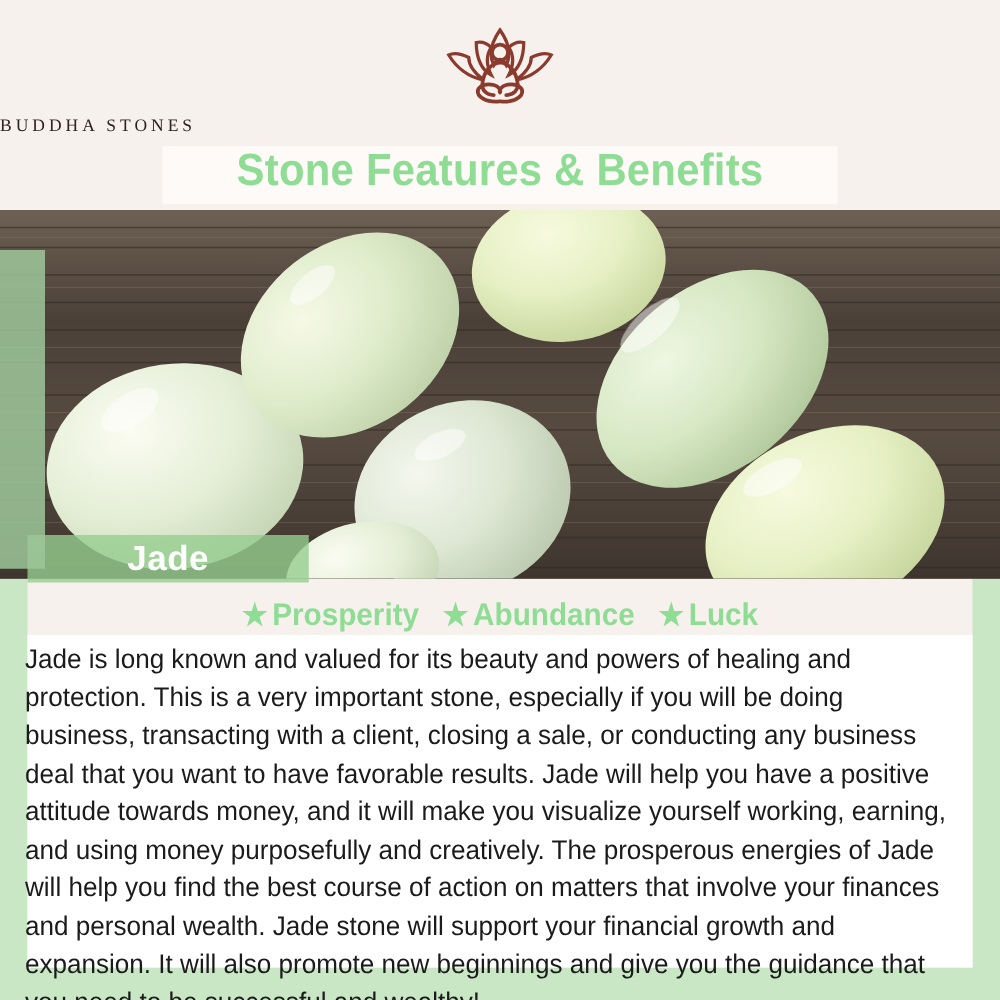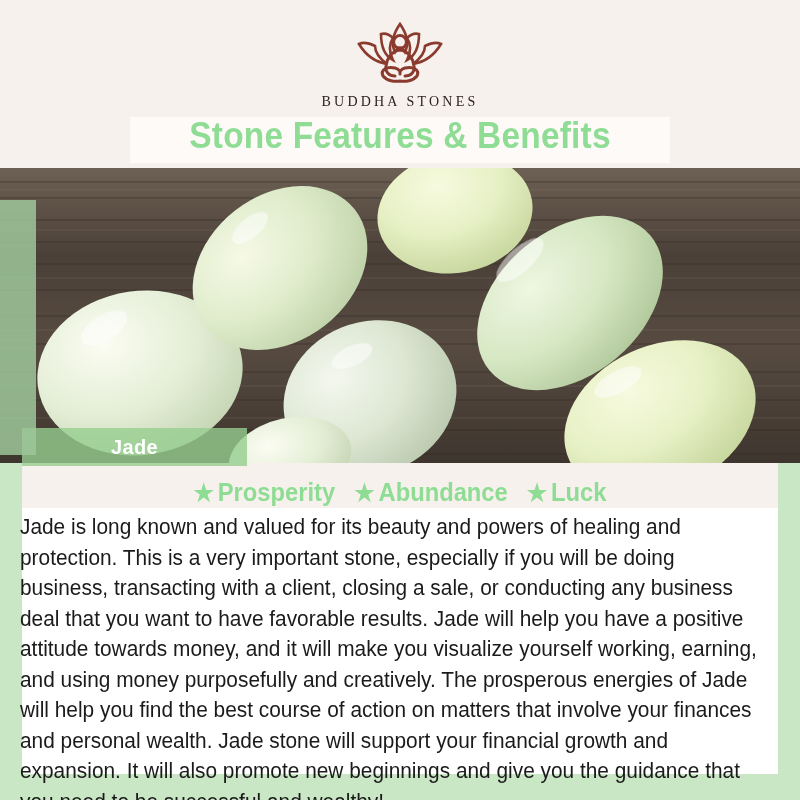--- a/index.html
+++ b/index.html
@@ -34,21 +34,20 @@
   .header {
     position: absolute;
     left: 0; top: 0;
     width: 800px; height: 168px;
     background: #f7f1ed;
   }
   .logo-wrap {
     position: absolute;
     left: 0; top: 18px;
     width: 800px;
-    text-align: center;
   }
   .logo-mark { display: block; margin: 0 auto; }
   .logo-text {
     display: block;
     margin-top: 4px;
     font-family: "Liberation Serif", serif;
     font-size: 14px;
     letter-spacing: 3.2px;
     color: #2b2320;
     font-weight: 400;
@@ -90,21 +89,21 @@
     width: 225px; height: 38px;
     background: rgba(150, 206, 144, .80);
   }
   .jade-label {
     position: absolute;
     left: 22px; top: 428px;
     width: 225px; height: 38px;
     line-height: 38px;
     text-align: center;
     color: #ffffff;
-    font-size: 20px;
+    font-size: 28px;
     font-weight: bold;
     letter-spacing: .4px;
   }
 
   
   .benefits {
     position: absolute;
     left: 0; top: 478px;
     width: 800px;
     text-align: center;

